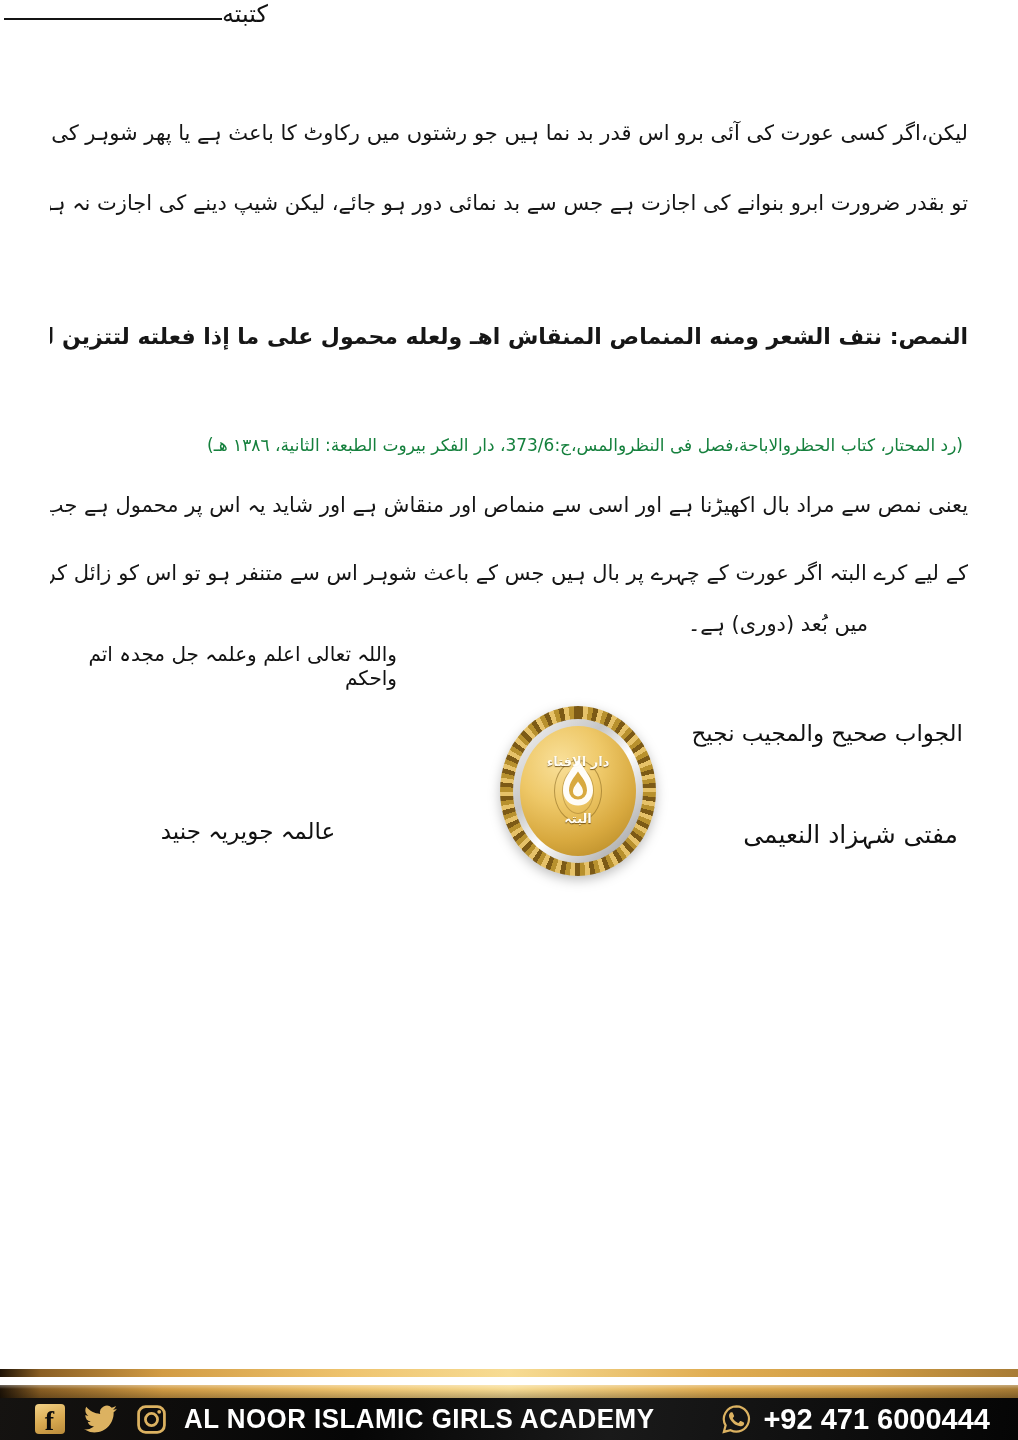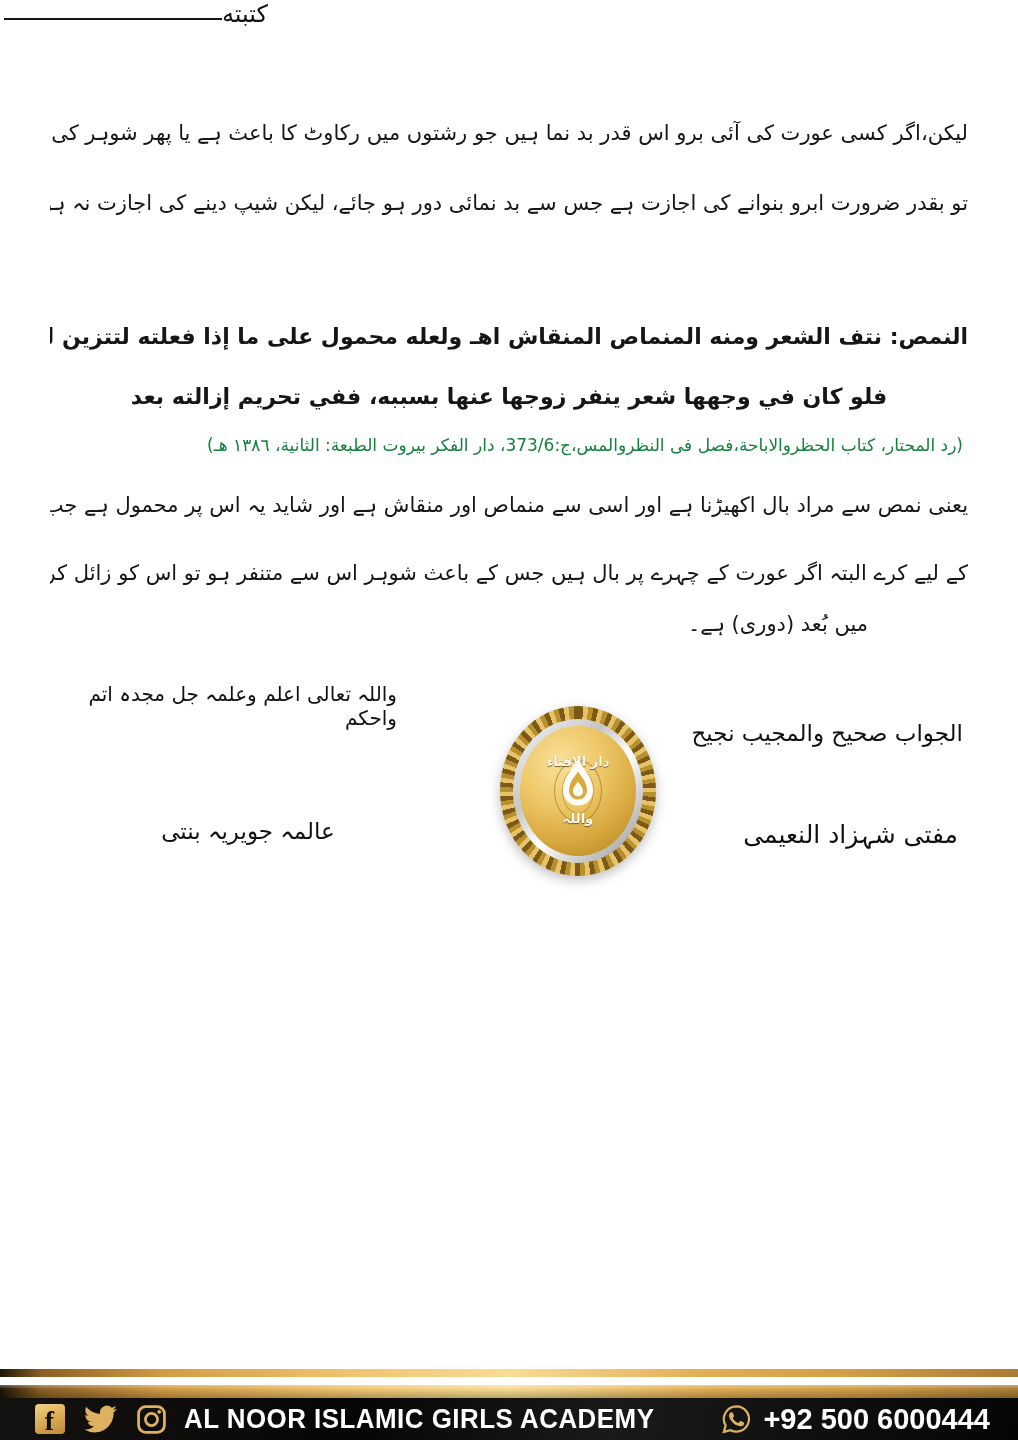--- a/index.html
+++ b/index.html
@@ -34,21 +34,21 @@
     text-align:justify; text-align-last:justify;
     overflow:hidden;
   }
   .arabic-center { text-align:center; text-align-last:center; }
   .citation-line {
     right:55px; font-size:17px; line-height:30px; color:#15803d;
   }
 
   
   .sig { position:absolute; direction:rtl; color:#111; }
-  .tasliya { left:52px; width:345px; top:682px; font-size:20px; text-align:right; }
+  .tasliya { left:52px; width:345px; top:642px; font-size:20px; text-align:right; }
   .approval { right:55px; top:720px; font-size:23px; }
   .mufti    { right:60px; top:820px; font-size:25px; font-weight:500; }
   .katab-row {
     left:128px; top:750px; width:268px;
     display:flex; flex-direction:row-reverse; align-items:center;
   }
   .katab-word { font-size:24px; direction:rtl; color:#111; }
   .katab-line { flex:1; height:0; border-bottom:2.5px solid #141414; margin-left:4px; margin-top:10px; }
   .writer { left:158px; top:818px; width:180px; font-size:23px; text-align:center; }
 
@@ -123,54 +123,53 @@
 </style>
 </head>
 <body>
 
 <div class="page">
 
   <div class="txt urdu-line" style="top:108px">لیکن،اگر کسی عورت کی آئی برو اس قدر بد نما ہیں جو رشتوں میں رکاوٹ کا باعث ہے یا پھر شوہر کی نفرت کا سبب بنتی ہے،</div>
   <div class="txt urdu-line urdu-right" style="top:178px">تو بقدر ضرورت ابرو بنوانے کی اجازت ہے جس سے بد نمائی دور ہو جائے، لیکن شیپ دینے کی اجازت نہ ہو گی۔</div>
 
   <div class="txt arabic-line" style="top:312px">النمص: نتف الشعر ومنه المنماص المنقاش اهـ ولعله محمول على ما إذا فعلته لتتزين للأجانب، وإلا</div>
-  <div class="txt arabic-line arabic-center" style="top:372px">فلو كان في وجهها شعر ينفر زوجها عنها بسببه، ففي تحريم إزالته بعد</div>
 
   <div class="txt citation-line" style="top:430px">(رد المحتار، كتاب الحظروالاباحة،فصل فى النظروالمس،ج:373/6، دار الفكر بيروت الطبعة: الثانية، ١٣٨٦ هـ)</div>
 
   <div class="txt urdu-line" style="top:480px">یعنی نمص سے مراد بال اکھیڑنا ہے اور اسی سے منماص اور منقاش ہے اور شاید یہ اس پر محمول ہے جب یہ زینت دوسروں</div>
   <div class="txt urdu-line" style="top:548px">کے لیے کرے البتہ اگر عورت کے چہرے پر بال ہیں جس کے باعث شوہر اس سے متنفر ہو تو اس کو زائل کرنے کی حرمت</div>
   <div class="txt urdu-right" style="right:150px; top:612px; font-size:21px;">میں بُعد (دوری) ہے۔</div>
 
   <div class="sig tasliya">واللہ تعالی اعلم وعلمہ جل مجدہ اتم واحکم</div>
 
   <div class="katab-row">
     <span class="katab-word">کتبته</span>
     <span class="katab-line"></span>
   </div>
-  <div class="sig writer">عالمہ جویریہ بنتی</div>
+  <div class="sig writer">عالمہ جویریہ جنید</div>
 
   <div class="sig approval">الجواب صحیح والمجیب نجیح</div>
   <div class="sig mufti">مفتی شہزاد النعیمی</div>
 
   <div class="seal">
     <div class="seal-outer"></div>
     <div class="seal-silver"></div>
     <div class="seal-inner">
       <div class="seal-ring1"></div>
       <div class="seal-ring2"></div>
       <div class="seal-top-text">دار الافتاء</div>
       <div class="seal-glyph">
         <svg width="44" height="58" viewBox="0 0 44 58">
           <path d="M22 2 C29 13 37 21 37 33 A15 15 0 1 1 7 33 C7 21 15 13 22 2 Z" fill="#ffffff" opacity="0.95"></path>
           <path d="M22 14 C26 20 31 25 31 33 A9 9 0 1 1 13 33 C13 25 18 20 22 14 Z" fill="#d8a93f"></path>
           <path d="M22 24 C24 27 27 30 27 34 A5 5 0 1 1 17 34 C17 30 20 27 22 24 Z" fill="#ffffff" opacity="0.95"></path>
         </svg>
       </div>
-      <div class="seal-bottom-text">واللہ</div>
+      <div class="seal-bottom-text">البتہ</div>
     </div>
   </div>
 
   <div class="gold-stripe stripe-thin"></div>
   <div class="gold-stripe stripe-thick"></div>
 
   <div class="footer-bar">
 
     <div class="icon-btn">
       <div class="fb-box">
@@ -196,18 +195,18 @@
 
     <div class="academy-name">AL NOOR ISLAMIC GIRLS ACADEMY</div>
 
     <div class="wa-group">
       <span class="icon-btn">
         <svg width="35" height="35" viewBox="0 0 24 24">
           <path d="M12 2.4a9.2 9.2 0 00-7.9 13.9L2.8 21l4.9-1.2A9.2 9.2 0 1012 2.4z" fill="none" stroke="#dcb261" stroke-width="1.6"></path>
           <path fill="#dcb261" d="M9.3 7.2c-.2-.45-.4-.46-.6-.47h-.51c-.18 0-.47.07-.72.34-.25.27-.95.93-.95 2.27s.97 2.63 1.1 2.81c.14.18 1.88 3 4.64 4.1 2.29.9 2.76.72 3.26.68.5-.05 1.6-.65 1.83-1.28.23-.63.23-1.17.16-1.28-.07-.11-.25-.18-.52-.32-.27-.13-1.6-.79-1.85-.88-.25-.09-.43-.13-.61.14-.18.27-.7.88-.86 1.06-.16.18-.32.2-.59.07-.27-.14-1.14-.42-2.17-1.34-.8-.72-1.34-1.6-1.5-1.87-.16-.27-.02-.42.12-.55.12-.12.27-.32.41-.48.13-.16.18-.27.27-.45.09-.18.05-.34-.02-.48-.07-.13-.6-1.47-.83-2.01z"></path>
         </svg>
       </span>
-      <span class="phone">+92 500 6000444</span>
+      <span class="phone">+92 471 6000444</span>
     </div>
 
   </div>
 
 </div>
 
 </body></html>

